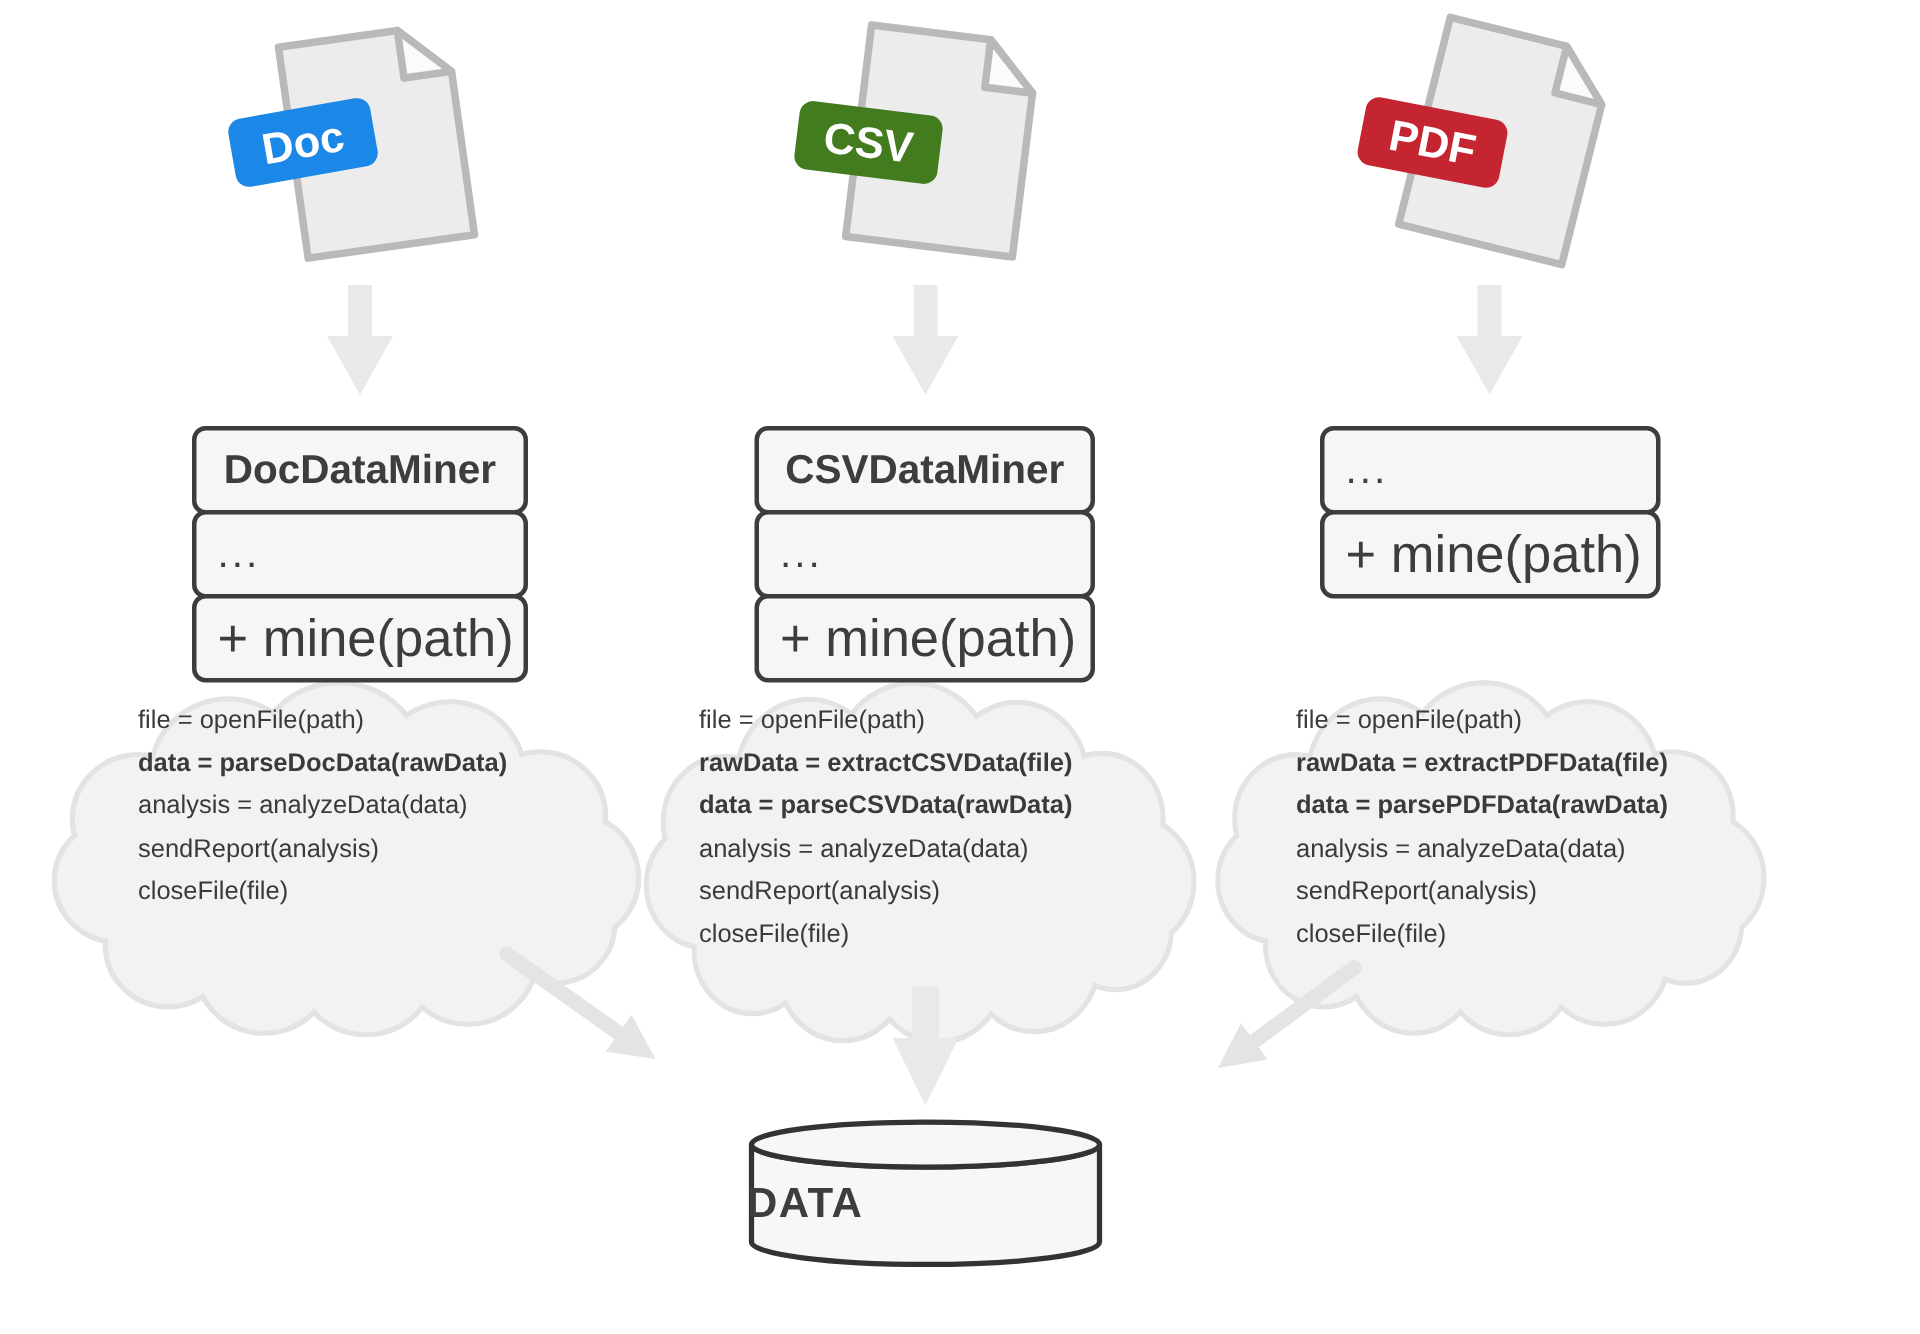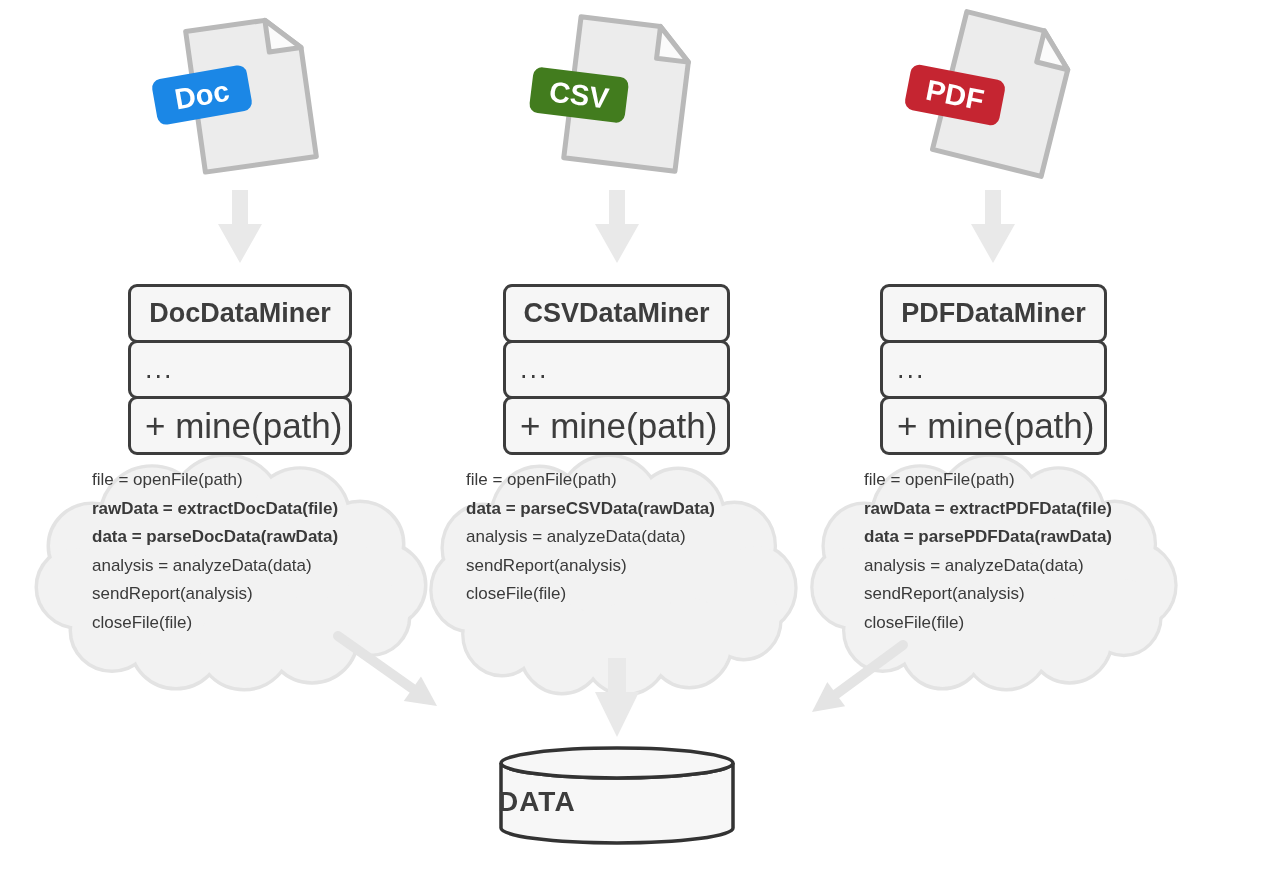--- a/index.html
+++ b/index.html
@@ -108,35 +108,34 @@
   <div class="box-row box-title">DocDataMiner</div>
   <div class="box-row box-attrs">...</div>
   <div class="box-row box-method">+ mine(path)</div>
 </div>
 <div class="class-box" style="left:503px;width:227px;border-radius:13px;">
   <div class="box-row box-title">CSVDataMiner</div>
   <div class="box-row box-attrs">...</div>
   <div class="box-row box-method">+ mine(path)</div>
 </div>
 <div class="class-box" style="left:880px;width:227px;">
-  <div class="box-row box-title">PDFDataMiner</div>
   <div class="box-row box-attrs">...</div>
   <div class="box-row box-method">+ mine(path)</div>
 </div>
 
 <div class="cloud-text" style="left:92px;top:466px;">
   <div class="code-line">file = openFile(path)</div>
-  <div class="code-line bold">rawData = extractDocData(file)</div>
   <div class="code-line bold">data = parseDocData(rawData)</div>
   <div class="code-line">analysis = analyzeData(data)</div>
   <div class="code-line">sendReport(analysis)</div>
   <div class="code-line">closeFile(file)</div>
 </div>
 <div class="cloud-text" style="left:466px;top:466px;">
   <div class="code-line">file = openFile(path)</div>
+  <div class="code-line bold">rawData = extractCSVData(file)</div>
   <div class="code-line bold">data = parseCSVData(rawData)</div>
   <div class="code-line">analysis = analyzeData(data)</div>
   <div class="code-line">sendReport(analysis)</div>
   <div class="code-line">closeFile(file)</div>
 </div>
 <div class="cloud-text" style="left:864px;top:466px;">
   <div class="code-line">file = openFile(path)</div>
   <div class="code-line bold">rawData = extractPDFData(file)</div>
   <div class="code-line bold">data = parsePDFData(rawData)</div>
   <div class="code-line">analysis = analyzeData(data)</div>

